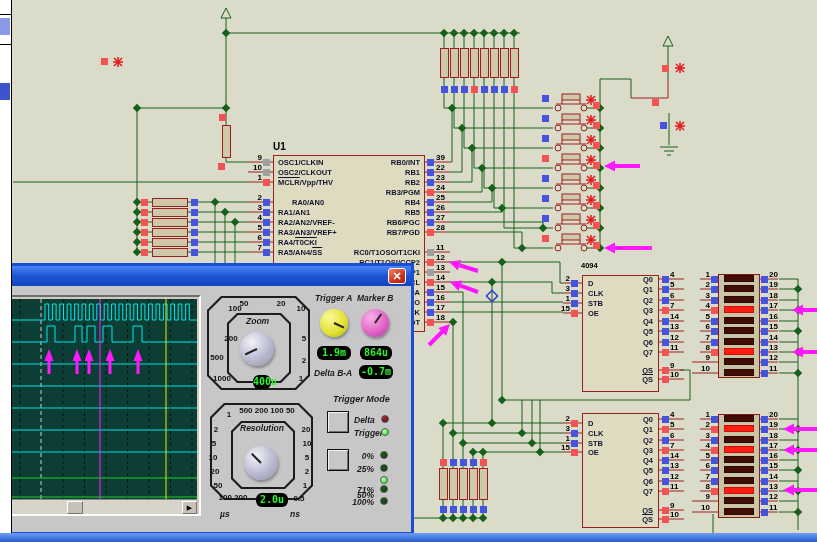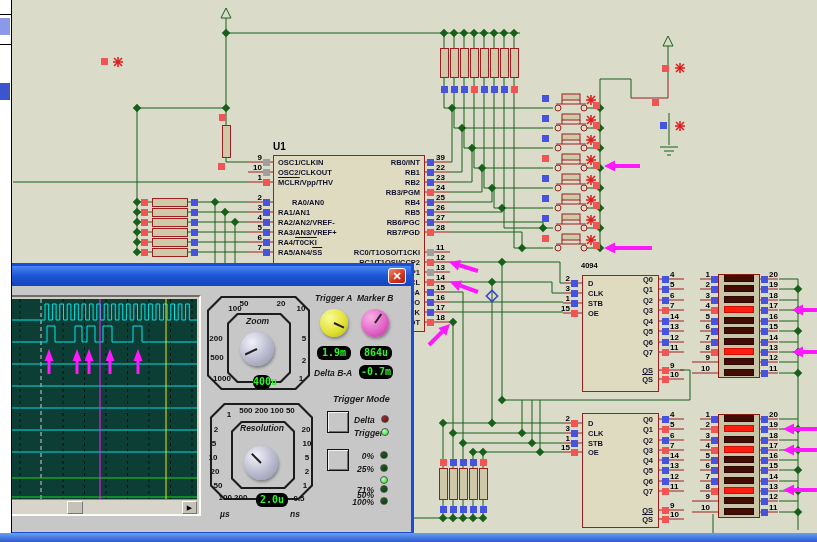--- a/index.html
+++ b/index.html
@@ -898,21 +898,21 @@
 
       <div class="wlabel" style="left:363px;top:128px;font-size:9px">Trigger Mode</div>
       <div class="gbtn" style="left:357px;top:145px"></div>
       <div class="wlabel" style="left:384px;top:149px">Delta</div>
       <div class="tled" style="left:411px;top:149px;background:radial-gradient(circle at 35% 35%,#a03030,#5a0505)"></div>
       <div class="wlabel" style="left:384px;top:162px">Trigger</div>
       <div class="tled" style="left:411px;top:162px;background:radial-gradient(circle at 35% 35%,#b6ffb6,#18e018)"></div>
       <div class="gbtn" style="left:357px;top:183px"></div>
       <div id="levels"></div>
     <div class="scl" style="left: 265px; top: 42px;">100</div>
-        <div class="scl" style="left: 246px; top: 72px;">200</div>
+        <div class="scl" style="left: 261px; top: 72px;">200</div>
         <div class="scl" style="left: 247px; top: 91px;">500</div>
         <div class="scl" style="left: 252px; top: 112px;">1000</div>
         <div class="scl" style="left: 274px; top: 37px;">50</div>
         <div class="scl" style="left: 311px; top: 37px;">20</div>
         <div class="scl" style="left: 331px; top: 42px;">10</div>
         <div class="scl" style="left: 334px; top: 72px;">5</div>
         <div class="scl" style="left: 334px; top: 94px;">2</div>
         <div class="scl" style="left: 331px; top: 112px;">1</div>
         <div class="scl" style="left: 259px; top: 148px;">1</div>
         <div class="scl" style="left: 246px; top: 163px;">2</div>

